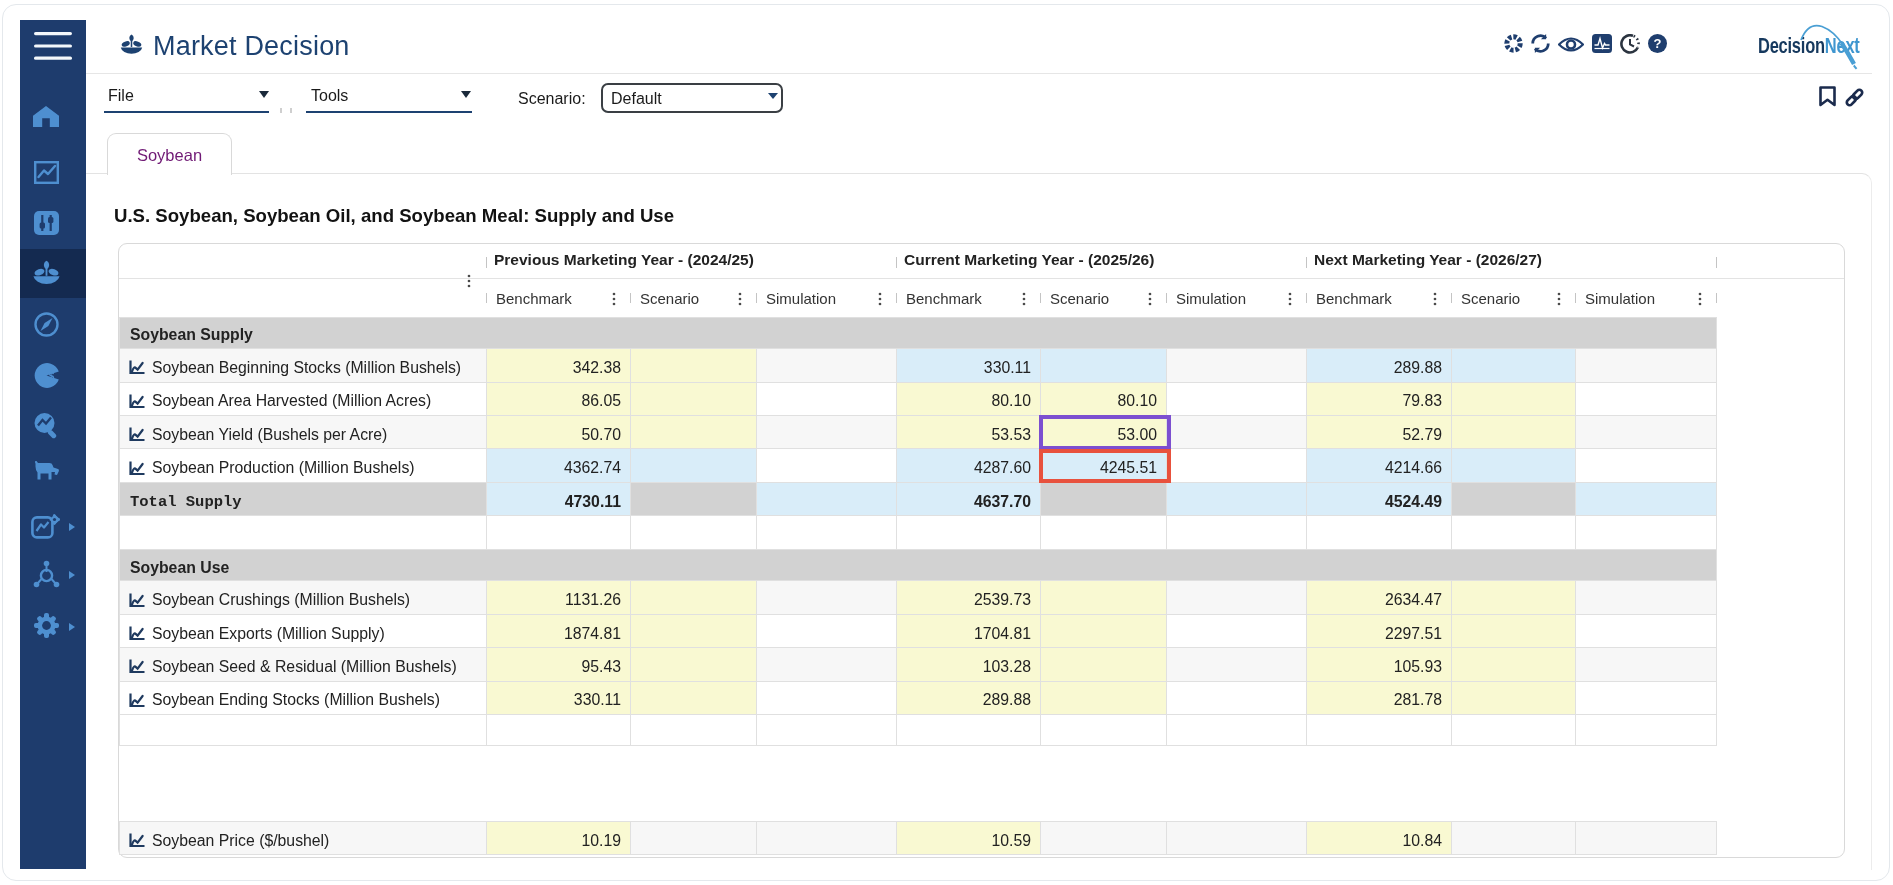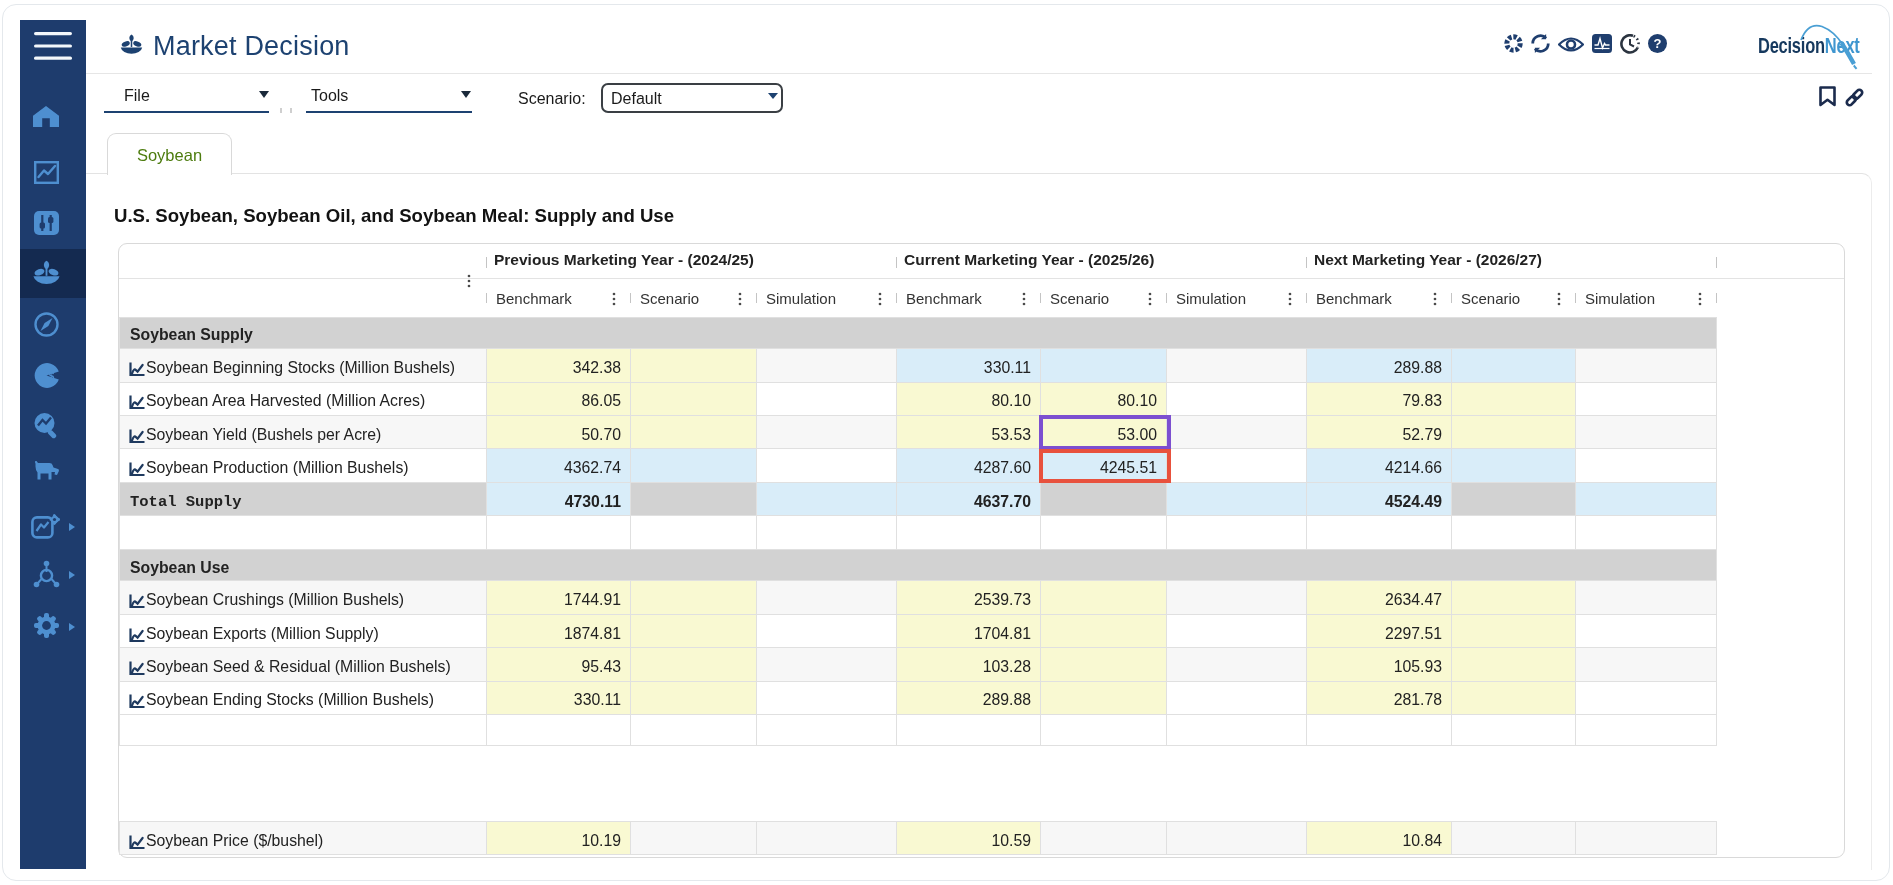--- a/index.html
+++ b/index.html
@@ -10,40 +10,40 @@
 .sb-ic{position:absolute;left:0;width:52px;display:flex;justify-content:center;}
 .hdr-line{left:86px;top:73px;width:1786px;height:0;border-top:1px solid #e6e6e6;}
 .title-txt{left:153px;top:31px;font-size:27px;color:#1d4271;letter-spacing:.2px;}
 .topic{position:absolute;top:34px;}
 .logo{left:1756px;top:20px;width:120px;height:52px;}
 .mi{font-size:16px;color:#1a1a1a;}
 .mu{height:0;border-top:2px solid #1d4271;}
 .caret{width:0;height:0;border-left:5.5px solid transparent;border-right:5.5px solid transparent;border-top:7px solid #1a2a3a;}
 .sel{left:601px;top:83px;width:182px;height:30px;border:2px solid #3a3f44;border-radius:7px;box-sizing:border-box;background:#fff;}
 .tab{left:107px;top:133px;width:125px;height:42px;background:#fff;border:1px solid #d9d9d9;border-bottom:none;border-radius:9px 9px 0 0;box-sizing:border-box;z-index:3;}
-.tab span{display:block;text-align:center;margin-top:11.5px;font-size:16.5px;color:#4d7c0f;}
+.tab span{display:block;text-align:center;margin-top:11.5px;font-size:16.5px;color:#701a75;}
 .content-line{left:86px;top:173px;width:1785px;height:696px;border-top:1px solid #e3e3e3;border-right:1px solid #ececec;border-radius:0 10px 0 0;z-index:2;}
 .pagetitle{left:114px;top:205px;font-size:18.6px;font-weight:bold;color:#121212;}
 .card{left:118px;top:243px;width:1727px;height:615px;border:1px solid #d9d9d9;border-radius:9px;box-sizing:border-box;background:#fff;z-index:4;}
 .h1t{position:absolute;top:7px;font-size:15.5px;font-weight:bold;color:#222;white-space:nowrap;}
 .h2t{position:absolute;top:46px;font-size:15px;color:#333;white-space:nowrap;}
 .sep{position:absolute;width:1px;background:#c4c4c4;}
 .kb{position:absolute;}
 .hline{position:absolute;left:0;top:34px;width:1725px;height:0;border-top:1px solid #e3e3e3;}
 table.grid{position:absolute;left:0;top:72.5px;border-collapse:collapse;table-layout:fixed;}
 table.grid td{border:1px solid #e0e0e0;padding:5px 9px 0 9px;font-size:15.8px;color:#222;overflow:hidden;white-space:nowrap;}
 td.lbl{color:#333;font-size:15.2px;}
 td.num{text-align:right;}
 td.y{background:#f9f9d2;}
 td.b{background:#d9edf9;}
 td.s{background:#f7f7f7;}
 td.g{background:#d2d2d2;font-family:Liberation Mono, monospace;}
 td.band{background:#d2d2d2;font-weight:bold;font-size:15.5px;color:#1c1c1c;border-left:none;border-right:none;}
 td.bold{font-weight:bold;}
-.lblwrap{display:flex;align-items:flex-end;gap:1px;}
+.lblwrap{display:flex;align-items:center;gap:7px;}
 .ci{flex:none;}
 .outline{position:absolute;box-sizing:border-box;z-index:6;}
 
 </style></head><body>
 <div class="abs win"></div>
 <div class="abs sidebar">
 <div class="sb-active"></div>
 <div class="sb-ic" style="top:11px;width:66px">
       <svg width="38" height="30" viewBox="0 0 38 30">
         <rect x="0" y="1" width="38" height="3.2" rx="1.6" fill="#f4f8fb"></rect>
@@ -196,21 +196,21 @@
     <text x="9.5" y="14" font-size="13" font-weight="bold" text-anchor="middle" fill="#fff" font-family="Liberation Sans">?</text>
   </svg>
 <div class="abs logo">
     <div style="position:absolute;left:2px;top:13px;font-size:22px;font-weight:bold;letter-spacing:-0.3px;transform:scaleX(0.748);transform-origin:0 0;white-space:nowrap;"><span style="color:#16395e">Decision</span><span style="color:#3f96cf">Next</span></div>
     <svg style="position:absolute;left:0;top:0" width="120" height="52" viewBox="0 0 120 52">
       <path d="M45 20 Q52 2 66 6.5 Q78 11 87 25" fill="none" stroke="#4a9fd4" stroke-width="1.7"></path>
       <path d="M85.5 23 Q92 33 98 44" fill="none" stroke="#4a9fd4" stroke-width="4.4"></path>
       <path d="M98.3 44.5 L101.3 48.2 L99.8 49.6 L97.2 46.4 Z" fill="#4a9fd4"></path>
     </svg>
   </div>
-<div class="abs mi" style="left:124px;top:87px">File</div>
+<div class="abs mi" style="left:108px;top:87px">File</div>
 <div class="abs caret" style="left:259px;top:91px"></div>
 <div class="abs mu" style="left:104px;top:111px;width:165px"></div>
 <div class="abs" style="left:280px;top:108px;width:2px;height:5px;background:#cfcfcf"></div>
 <div class="abs" style="left:290px;top:108px;width:2px;height:5px;background:#cfcfcf"></div>
 <div class="abs mi" style="left:311px;top:87px">Tools</div>
 <div class="abs caret" style="left:461px;top:91px"></div>
 <div class="abs mu" style="left:306px;top:111px;width:166px"></div>
 <div class="abs mi" style="left:518px;top:90px;font-weight:normal">Scenario:</div>
 <div class="abs sel"></div>
 <div class="abs mi" style="left:611px;top:90px">Default</div>
@@ -454,21 +454,21 @@
 <tr style="height:33.4px">
           <td class="lbl s">
             <div class="lblwrap">
               <svg class="ci" width="16" height="15" viewBox="0 0 16 15">
                 <path d="M1.5 0.5 V13 H15.5" fill="none" stroke="#1f3a5f" stroke-width="2.2"></path>
                 <path d="M3 11.5 C4.5 7.5 5.5 6.5 7 8.2 L8.6 9.6 L13.6 3" fill="none" stroke="#1f3a5f" stroke-width="2.2" stroke-linecap="round"></path>
               </svg>
               <span>Soybean Crushings (Million Bushels)</span>
             </div>
           </td>
-          <td class="y num">1744.91</td>
+          <td class="y num">1131.26</td>
           <td class="y num"></td>
           <td class="s"></td>
           <td class="y num">2539.73</td>
           <td class="y num"></td>
           <td class="s"></td>
           <td class="y num">2634.47</td>
           <td class="y num"></td>
           <td class="s"></td>
         </tr>
 <tr style="height:33.4px">

